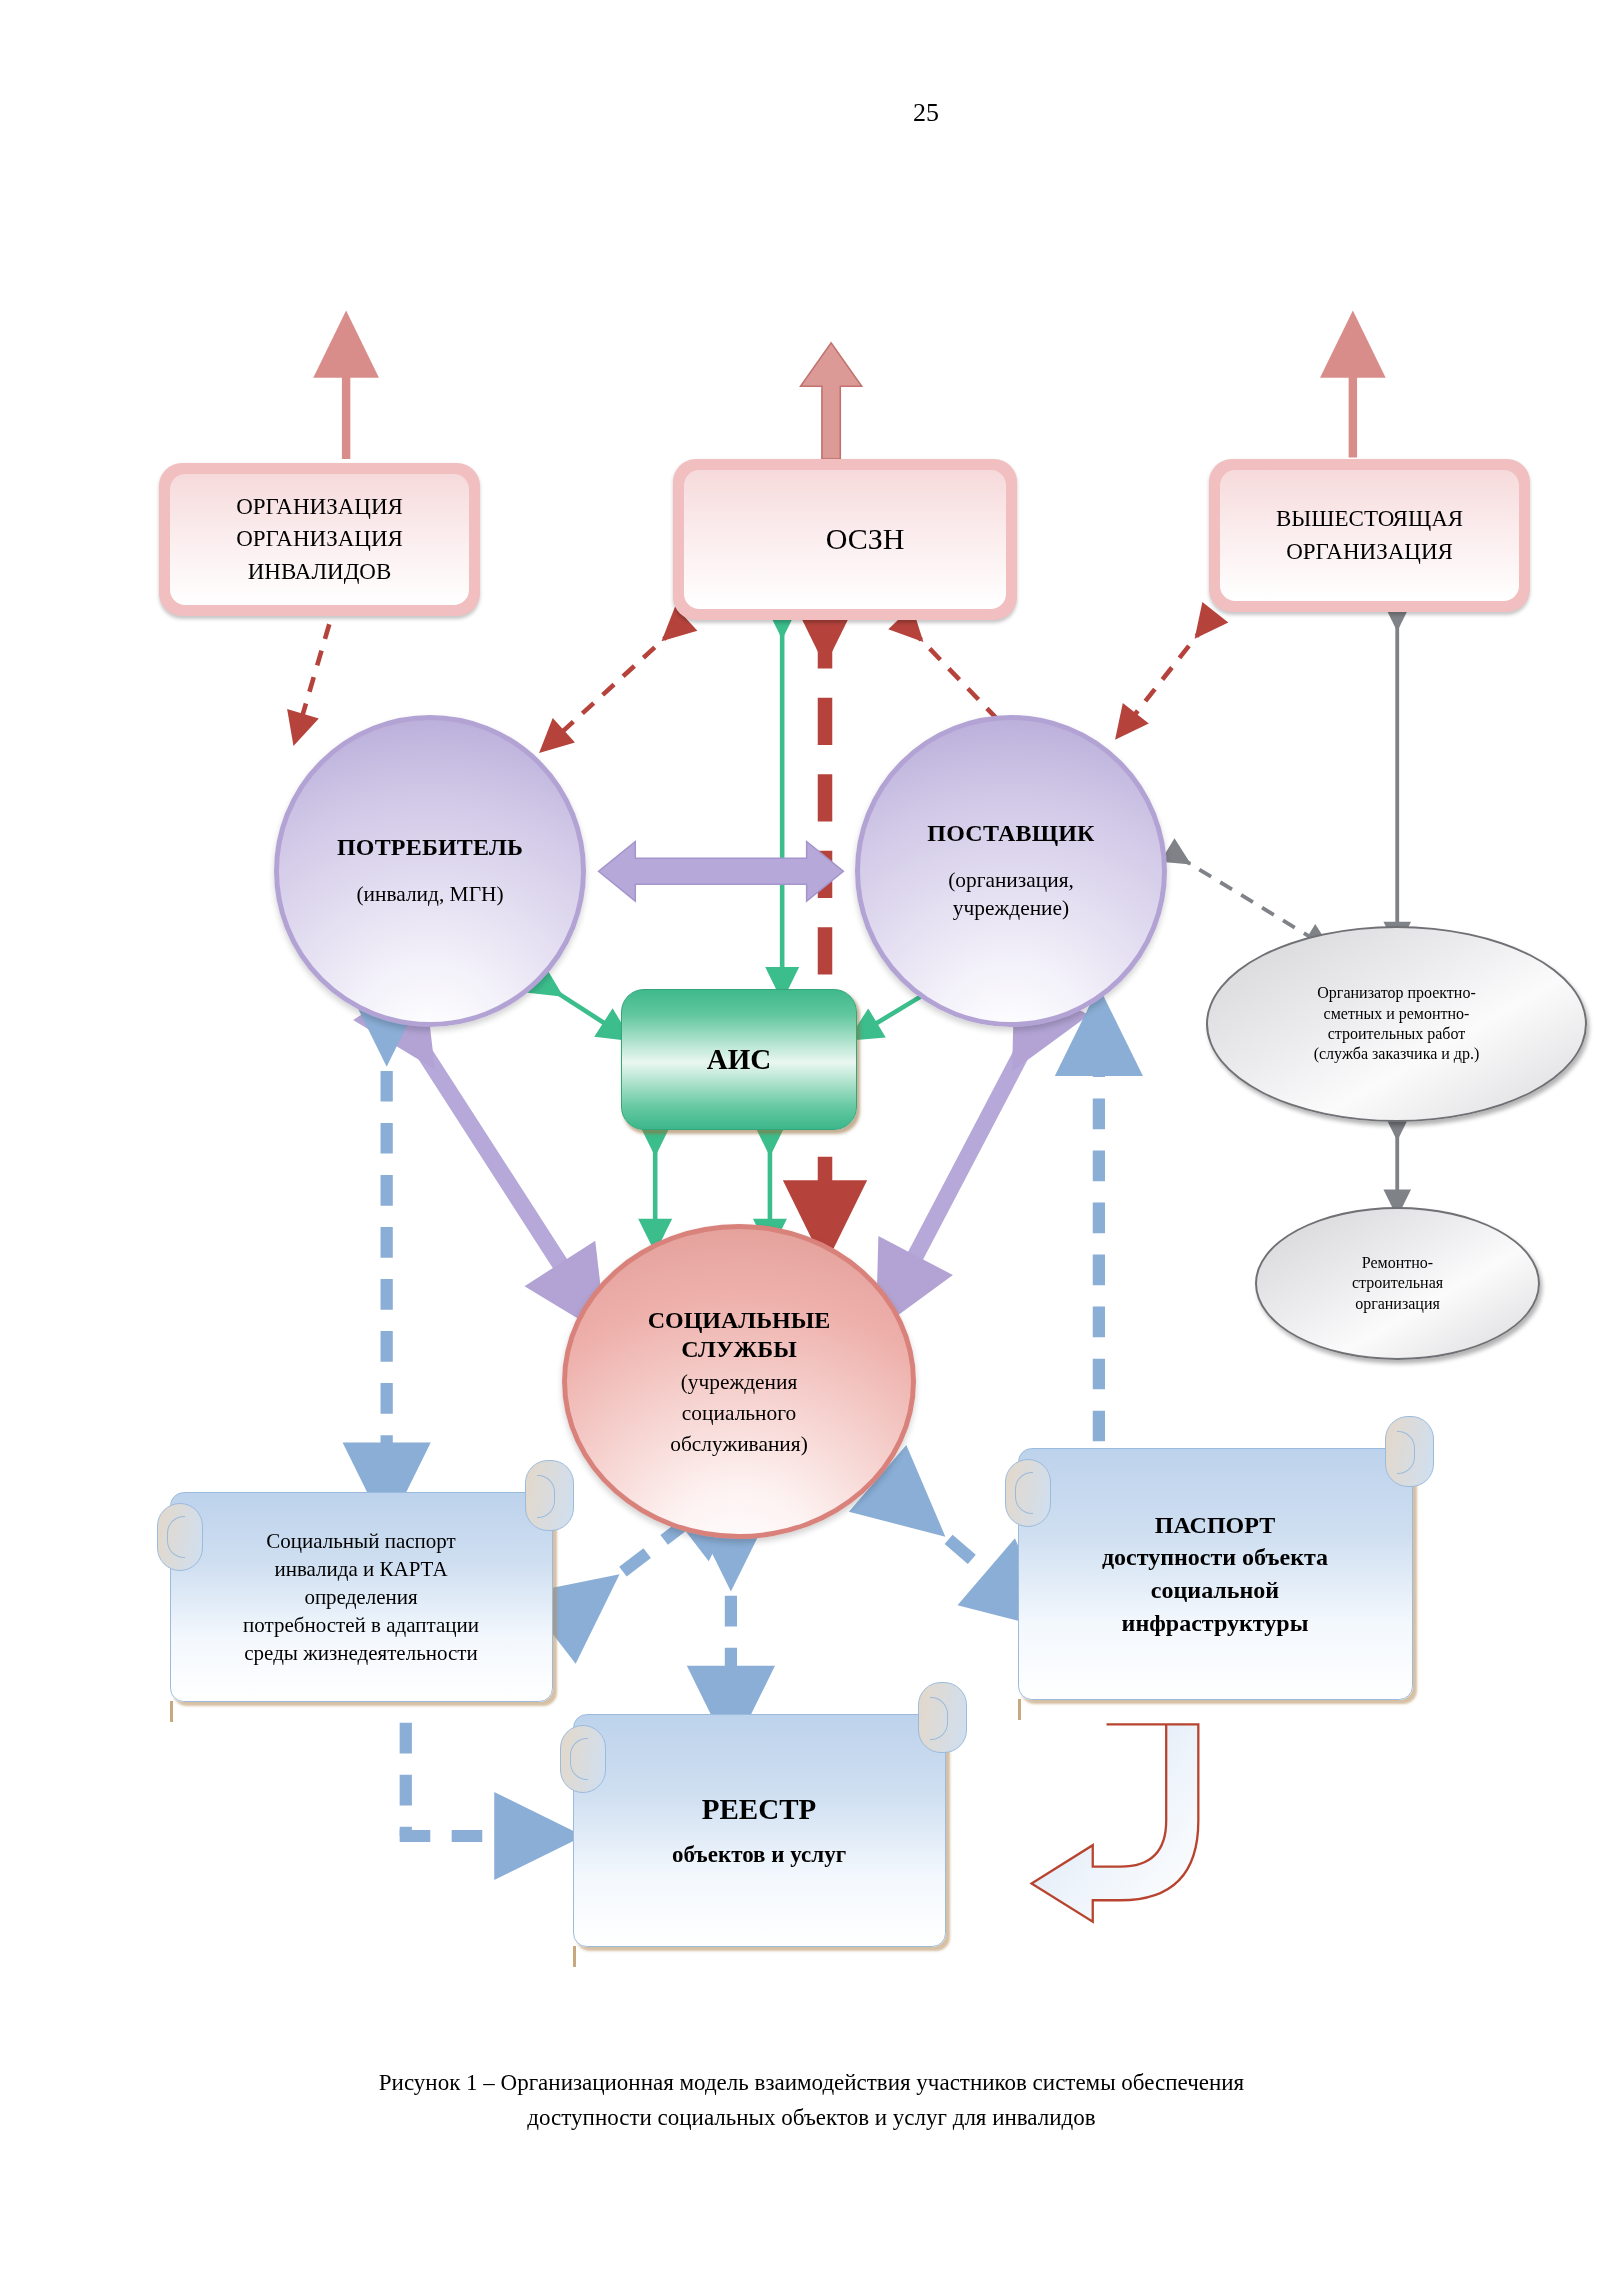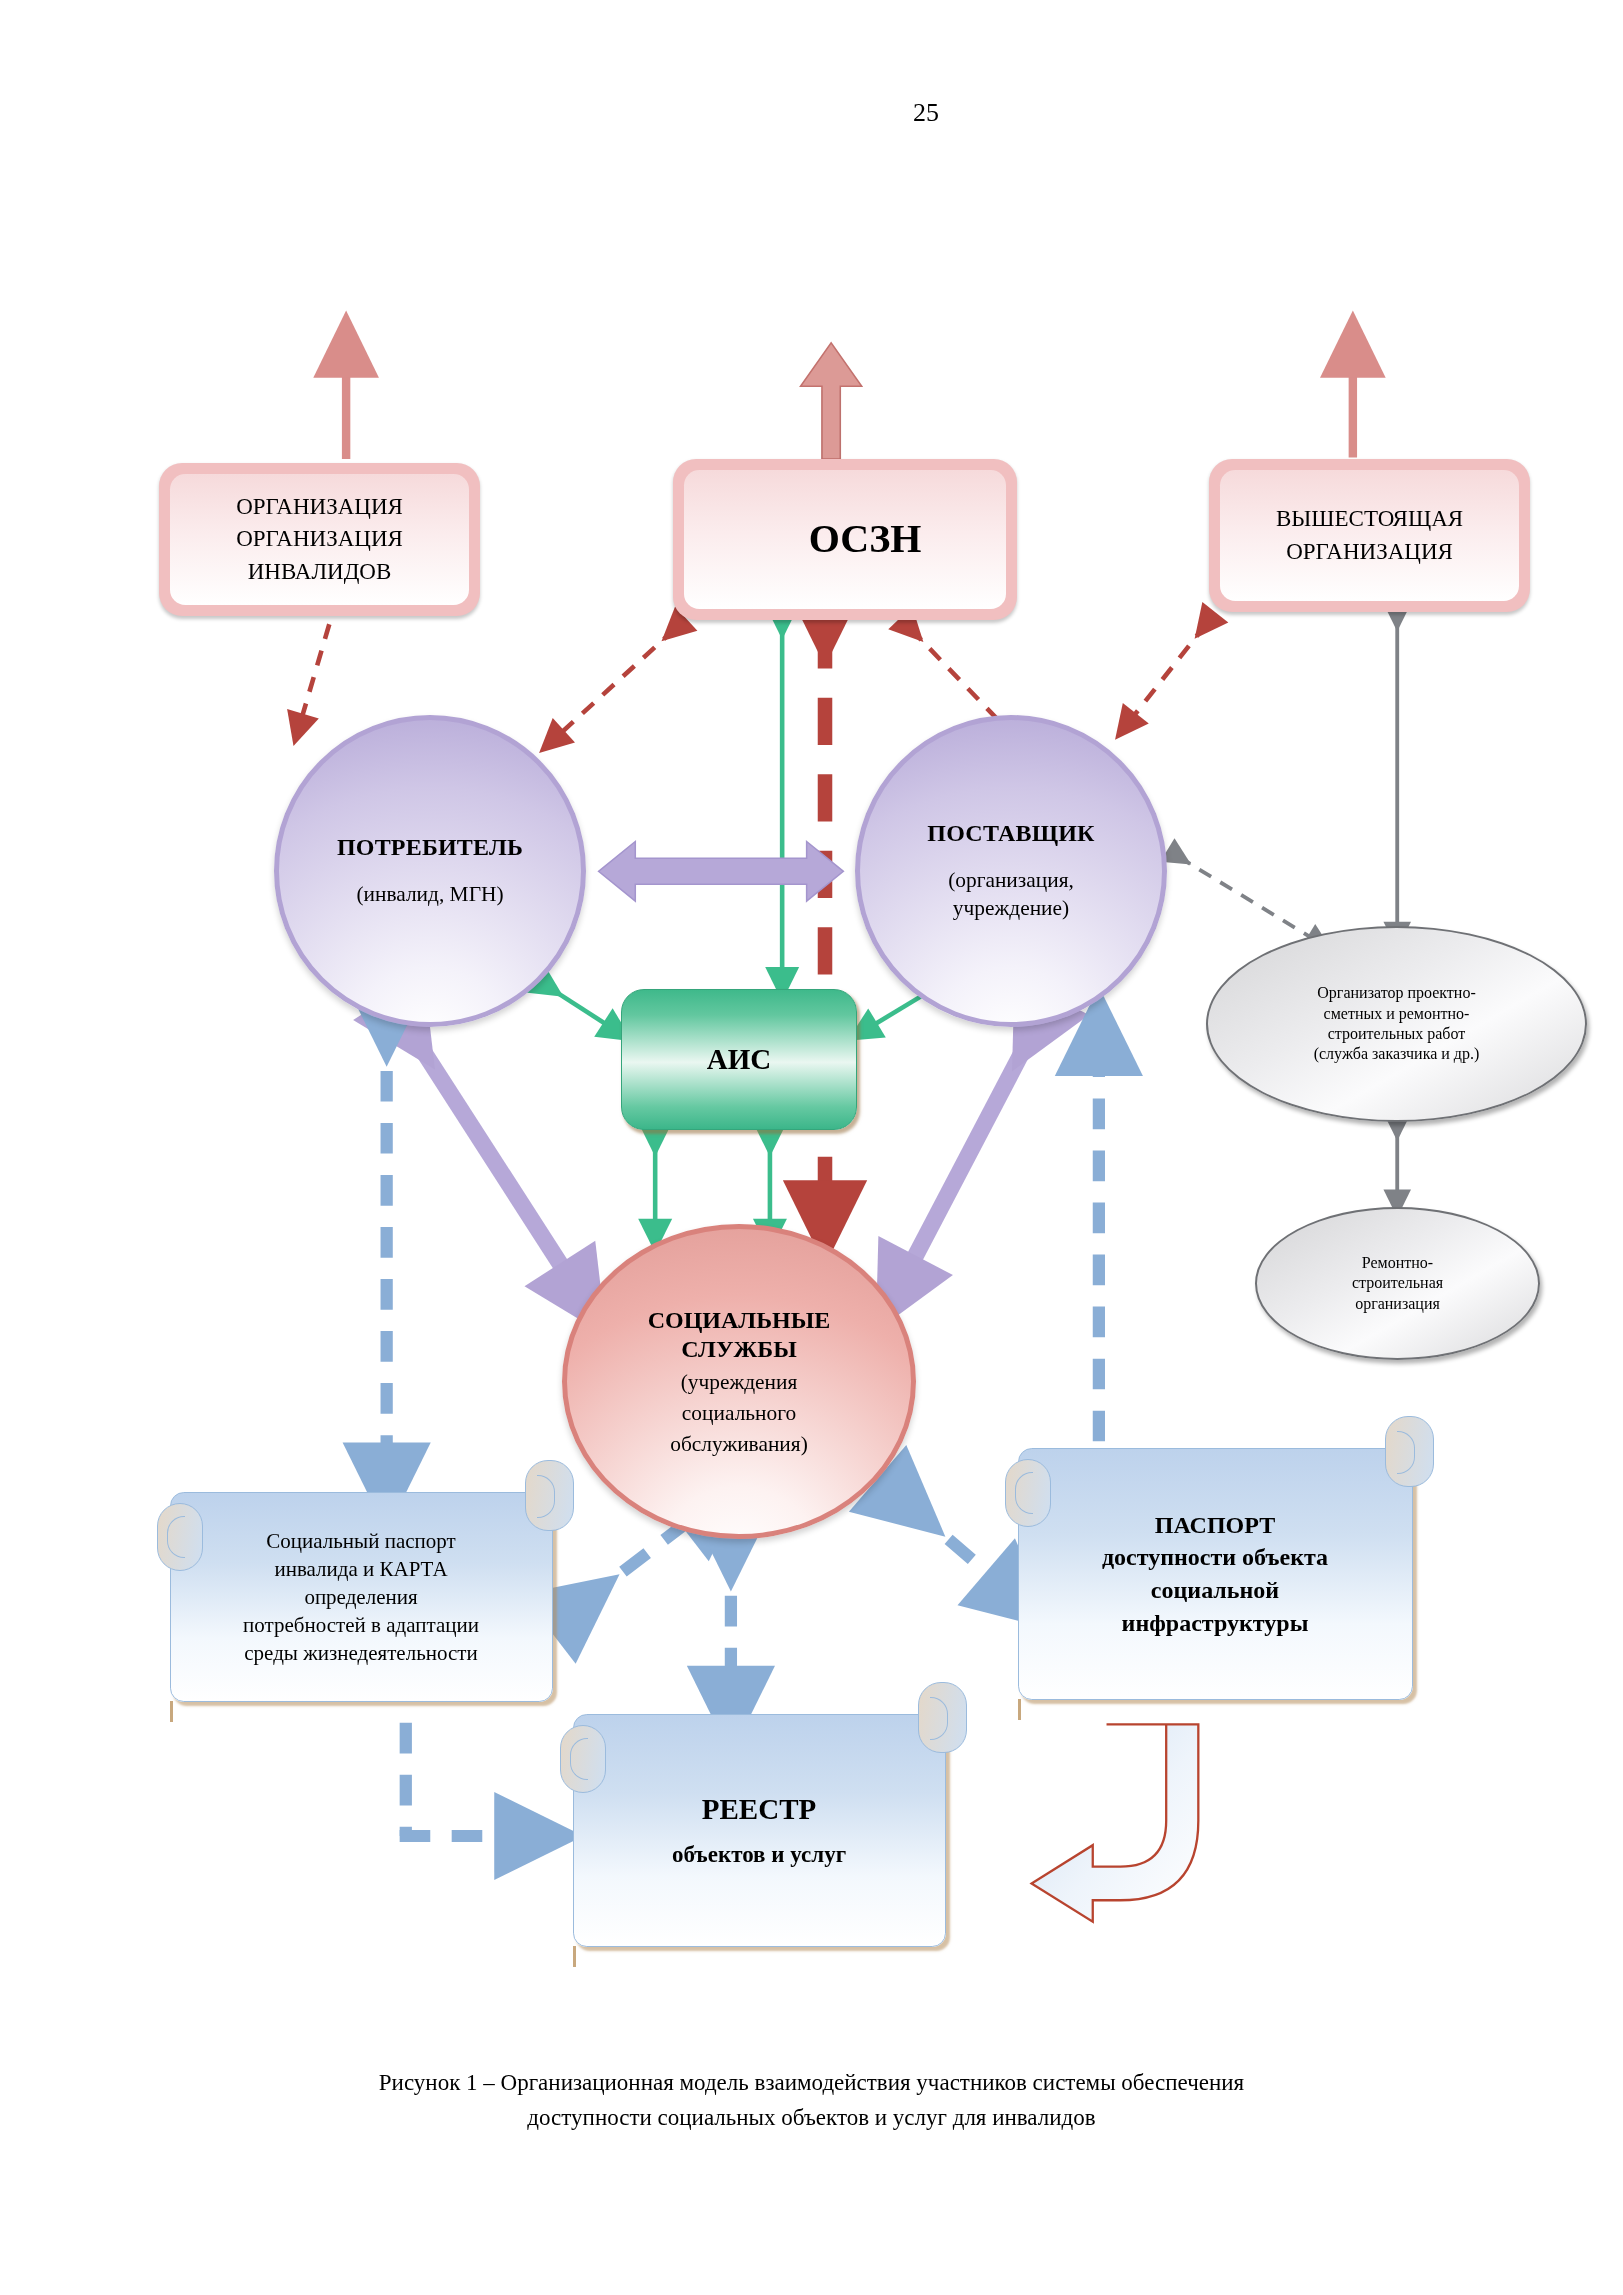--- a/index.html
+++ b/index.html
@@ -20,21 +20,21 @@
         border-radius:15.3px;
         background:linear-gradient(180deg,#f6dadb 0%,#fbeced 45%,#ffffff 100%);
         display:flex;align-items:center;justify-content:center;}
   .pinkbox .lbl{position:relative;z-index:2;width:100%;padding:0 13.8px;box-sizing:border-box;}
 
   #commission{left:282px;top:230px;width:903px;height:101px;}
   #commission .lbl{font-weight:bold;font-size:22.6px;line-height:1.5;}
   #ngo{left:159px;top:463px;width:321px;height:153px;}
   #ngo .lbl{font-size:23px;line-height:1.42;}
   #oszn{left:673px;top:459px;width:344px;height:161px;}
-  #oszn .lbl{font-weight:bold;font-size:40px;margin-left:40px;}
+  #oszn .lbl{font-weight:normal;font-size:30px;margin-left:40px;}
   #superior{left:1209px;top:459px;width:321px;height:153px;}
   #superior .lbl{font-size:23px;line-height:1.42;}
 
   
   .circ{border-radius:50%;
         background:radial-gradient(circle at 50% 108%,#ffffff 2%,#f4f2fa 22%,#cfc6e6 72%,#b3a6d6 100%);
         border:5.4px solid #b2a3d4;box-shadow:0 3.8px 6.1px rgba(0,0,0,.18);}
   #consumer{left:274px;top:715px;width:312px;height:312px;align-items:center;}
   #provider{left:855px;top:715px;width:312px;height:312px;}
   .circ .t1{font-weight:bold;font-size:24px;letter-spacing:0.2px;}

